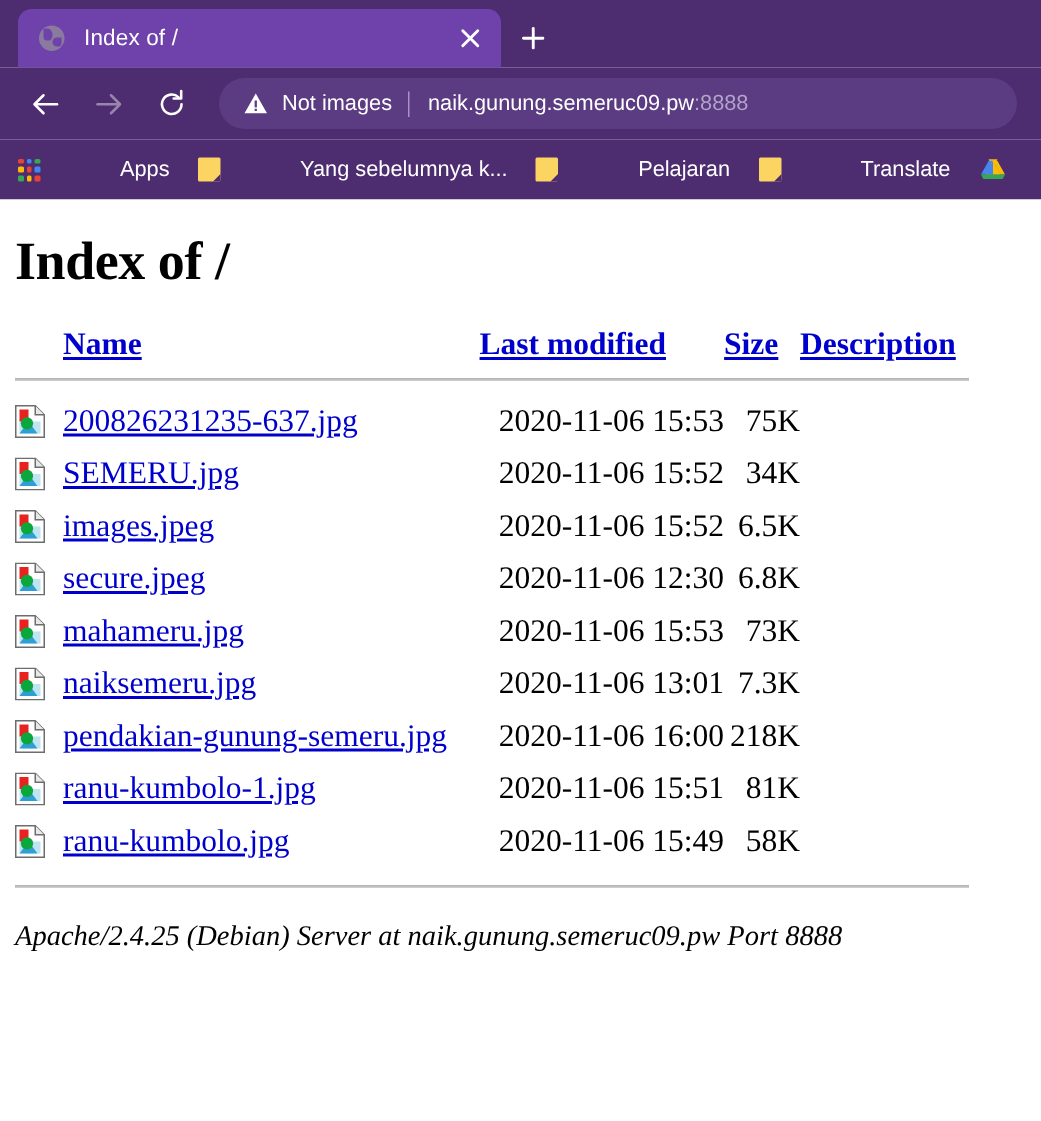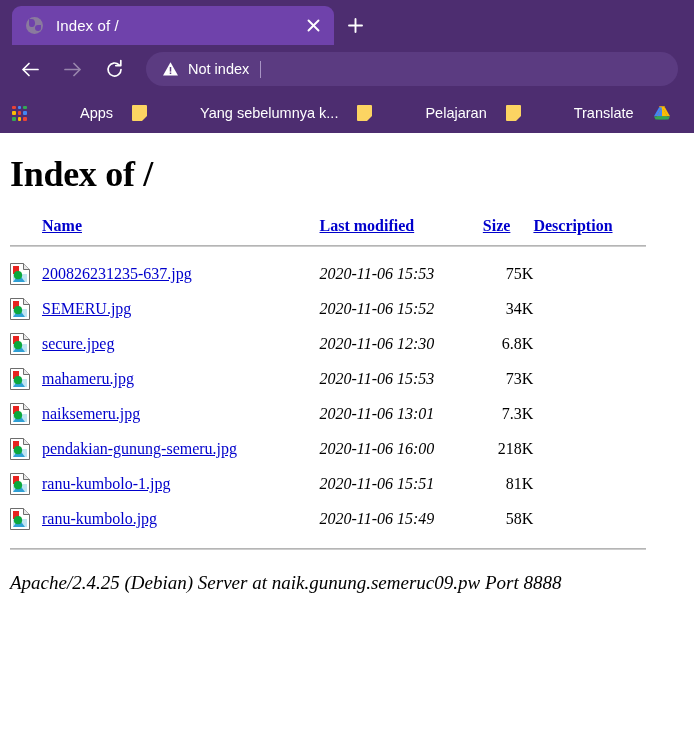--- a/index.html
+++ b/index.html
@@ -173,21 +173,21 @@
     font-size:36px;
     font-weight:bold;
     color:#000000;
     margin:20px 0 0 0;
     letter-spacing:-0.3px;
   }
 
   table.idx {
     border-collapse:collapse;
     font-family:"Liberation Serif", serif;
-    font-size:16px;
+    font-size:21px;
     color:#000000;
     margin-top:22px;
     width:636px;
   }
   table.idx th {
     font-weight:bold;
     text-align:left;
     padding:0 0 4px 0;
   }
   table.idx th a {
@@ -196,21 +196,21 @@
   }
   table.idx td {
     padding:0;
     line-height:35px;
     white-space:nowrap;
     vertical-align:middle;
   }
   td.c-icon { width:32px; }
   td.c-name { padding-right:8px; }
   td.c-name a { color:#0000cc; text-decoration:underline; }
-  td.c-mod { text-align:left; padding-right:9px;font-style:italic; }
+  td.c-mod { text-align:right; padding-right:9px; }
   td.c-size { text-align:right; padding-right:6px; }
   td.c-desc { text-align:left; }
 
   th.h-icon { width:32px; }
   th.h-name { padding-left:62px; }
   th.h-mod  { padding-left:0; }
   th.h-size { padding-left:8px; }
   th.h-desc { padding-left:10px;font-family:Liberation Serif, serif; }
 
   tr.ruler td { padding:0; }
@@ -278,22 +278,23 @@
     </div>
 
     <div class="omnibox">
       <span class="warn-icon">
         <svg width="17" height="16" viewBox="0 0 17 16" aria-hidden="true">
           <path d="M8.5 1.3 16 14.5H1z" fill="#ffffff"></path>
           <rect x="7.75" y="6" width="1.5" height="4.6" fill="#5b3b81"></rect>
           <rect x="7.75" y="11.5" width="1.5" height="1.5" fill="#5b3b81"></rect>
         </svg>
       </span>
-      <span class="notsecure">Not index</span>
+      <span class="notsecure">Not images</span>
       <span class="omni-sep"></span>
+      <span class="url"><span>naik.gunung.semeruc09.pw</span><span class="port">:8888</span></span>
     </div>
   </div>
 
   <div class="bookmarks">
 
     <div class="bm">
       <span class="bm-icon">
         <span class="apps-grid">
           <i style="background:#ea4335"></i>
             <i style="background:#4285f4"></i>
@@ -396,20 +397,36 @@
             <polygon points="3,19 9,11 15,19" fill="#2e9fd4"></polygon>
             <circle cx="8" cy="12.2" r="4.1" fill="#0aa83c"></circle>
           </svg>
         </td>
         <td class="c-name"><a href="#">SEMERU.jpg</a></td>
         <td class="c-mod">2020-11-06 15:52</td>
         <td class="c-size">34K</td>
         <td class="c-desc"></td>
       </tr>
 
+      <tr>
+        <td class="c-icon">
+          <svg class="fileicon" width="20" height="22" viewBox="0 0 20 22" aria-hidden="true">
+            <path d="M0.5 0.5h13l6 6v15H0.5z" fill="#ffffff" stroke="#6d6d6d"></path>
+            <path d="M13.5 0.5v6h6" fill="#e8e8e8" stroke="#6d6d6d"></path>
+            <rect x="3" y="11" width="14" height="8" fill="#bfe4f2"></rect>
+            <rect x="3" y="3" width="6" height="8" fill="#e8231f"></rect>
+            <polygon points="3,19 9,11 15,19" fill="#2e9fd4"></polygon>
+            <circle cx="8" cy="12.2" r="4.1" fill="#0aa83c"></circle>
+          </svg>
+        </td>
+        <td class="c-name"><a href="#">images.jpeg</a></td>
+        <td class="c-mod">2020-11-06 15:52</td>
+        <td class="c-size">6.5K</td>
+        <td class="c-desc"></td>
+      </tr>
 
       <tr>
         <td class="c-icon">
           <svg class="fileicon" width="20" height="22" viewBox="0 0 20 22" aria-hidden="true">
             <path d="M0.5 0.5h13l6 6v15H0.5z" fill="#ffffff" stroke="#6d6d6d"></path>
             <path d="M13.5 0.5v6h6" fill="#e8e8e8" stroke="#6d6d6d"></path>
             <rect x="3" y="11" width="14" height="8" fill="#bfe4f2"></rect>
             <rect x="3" y="3" width="6" height="8" fill="#e8231f"></rect>
             <polygon points="3,19 9,11 15,19" fill="#2e9fd4"></polygon>
             <circle cx="8" cy="12.2" r="4.1" fill="#0aa83c"></circle>

